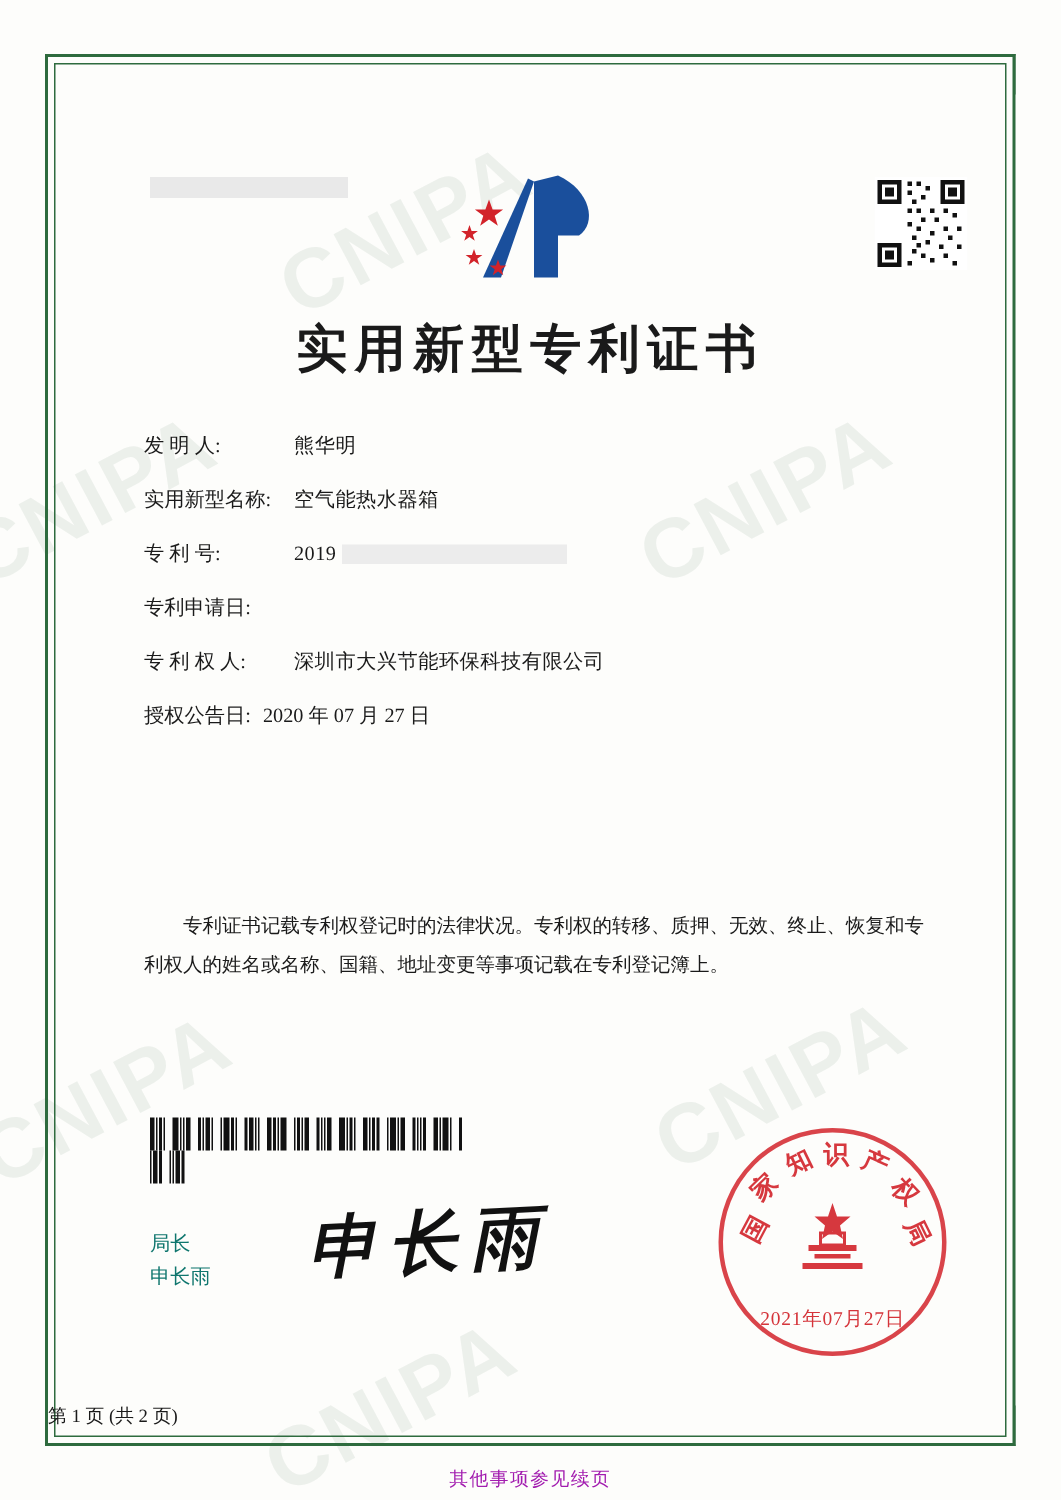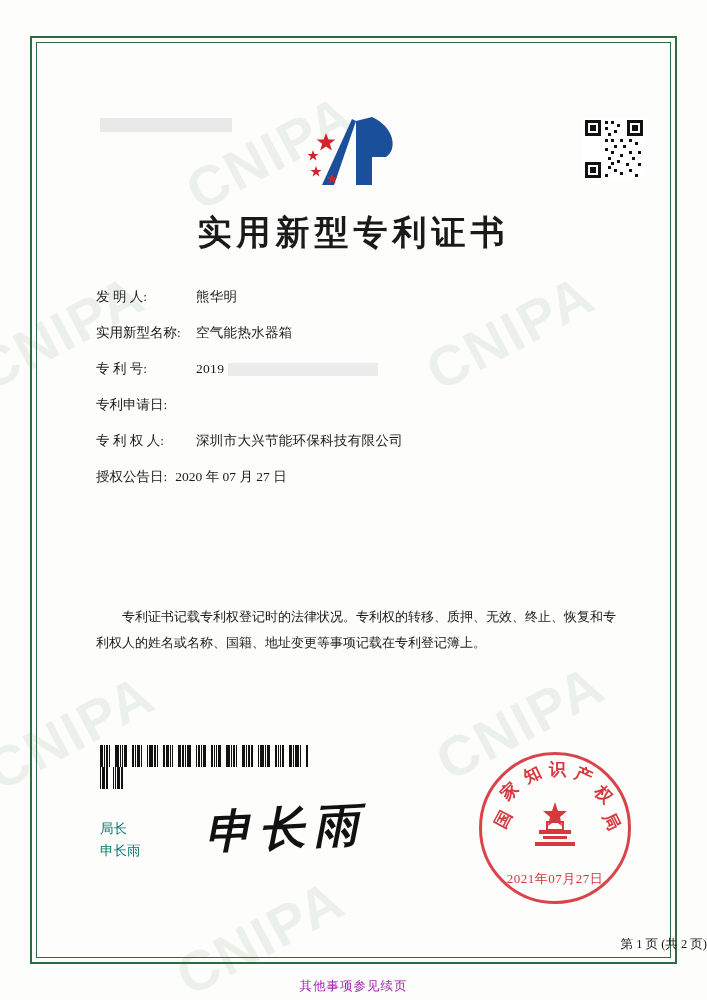--- a/index.html
+++ b/index.html
@@ -230,23 +230,24 @@
     font-size: 13px;
     opacity: .92;
     letter-spacing: .5px;
   }
 
   
   .page-no {
     position: absolute;
     left: 0; right: 0;
     top: 936px;
-    text-align: right;
+    text-align: left;
     font-size: 12.5px;
     color: #1a1a1a;
+    padding-left: 32px;
   }
   .footer-note {
     position: absolute;
     left: 0; right: 0;
     top: 978px;
     text-align: center;
     font-size: 12.5px;
     color: #a21caf;
     letter-spacing: 1px;
   }

